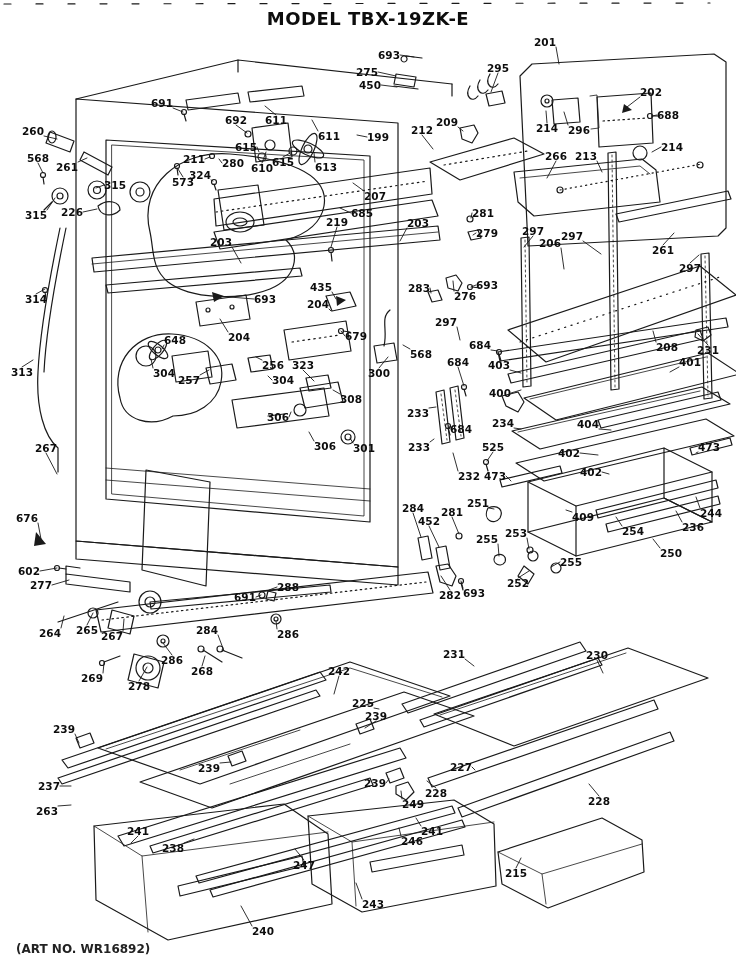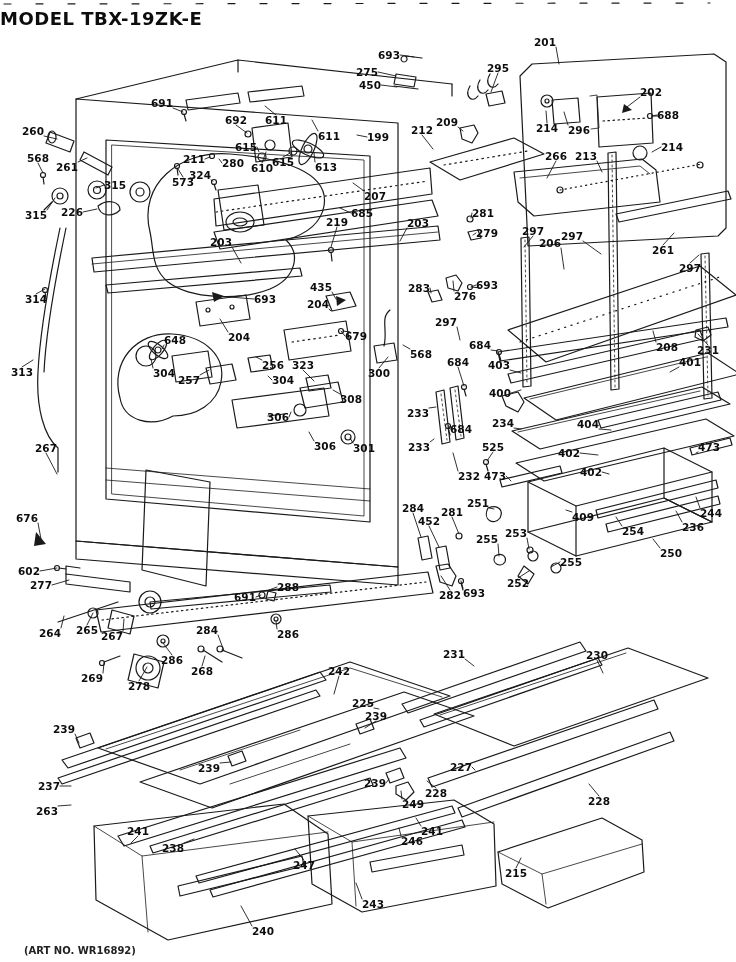--- a/index.html
+++ b/index.html
@@ -1,20 +1,20 @@
 <!DOCTYPE html>
 <html><head>
 <meta charset="utf-8">
 <style>
   html,body{margin:0;padding:0;background:#e8e8e8;}
   .page{position:relative;width:736px;height:962px;background:#ffffff;overflow:hidden;
         font-family:"DejaVu Sans",sans-serif;}
-  .title{position:absolute;top:8px;left:0;width:100%;text-align:left;
+  .title{position:absolute;top:8px;left:0;width:100%;text-align:center;
          font-size:18px;font-weight:700;letter-spacing:.5px;color:#0d0d0d;}
-  .footer{position:absolute;left:24px;bottom:6px;font-size:10px;font-weight:700;color:#222;}
+  .footer{position:absolute;left:16px;bottom:6px;font-size:12px;font-weight:700;color:#222;}
   svg{position:absolute;left:0;top:0;}
   path,line,circle,ellipse,rect{stroke:#1a1a1a;fill:none;stroke-width:1.2;
         stroke-linejoin:round;stroke-linecap:round;}
   .thin{stroke-width:.8;}
   .fill{fill:#1a1a1a;stroke:none;}
   .plbl{font:700 10.5px "DejaVu Sans",sans-serif;fill:#0d0d0d;stroke:none;}
   .ldr{stroke:#1a1a1a;stroke-width:.9;}
 </style>
 </head>
 <body>

